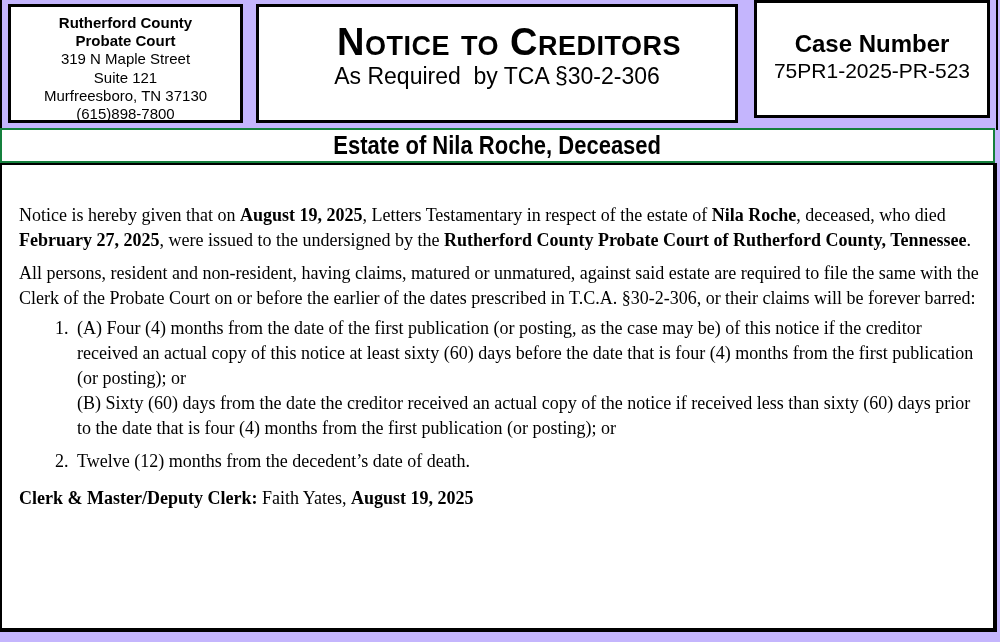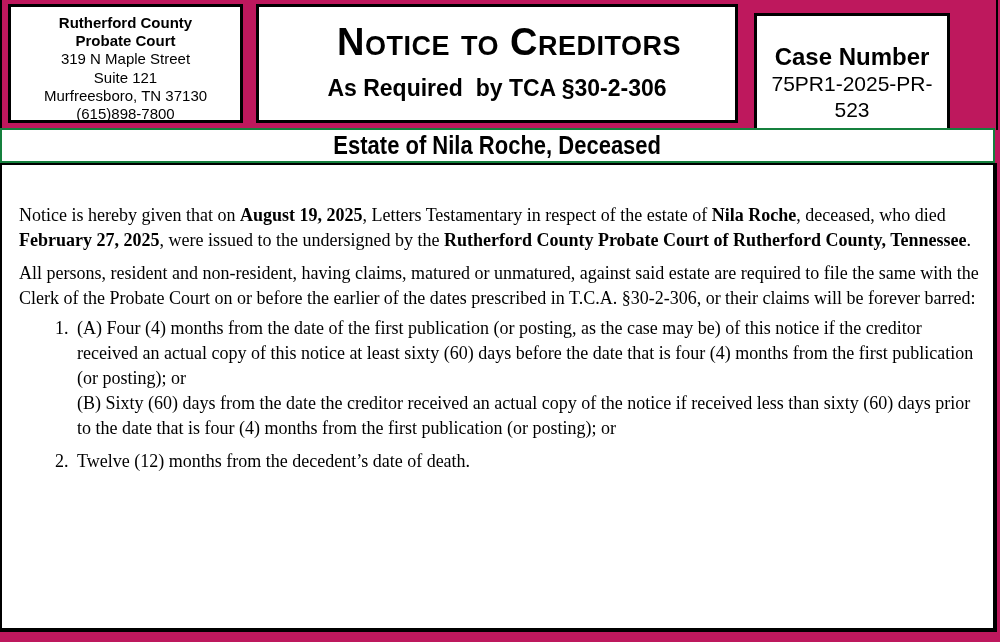--- a/index.html
+++ b/index.html
@@ -1,39 +1,39 @@
 <!DOCTYPE html>
 <html><head>
 <meta charset="utf-8">
 <style>
   html,body { margin:0; padding:0; background:#ffffff; }
   .page {
-    position:relative; width:1000px; height:642px; background:#be185d;
+    position:relative; width:1000px; height:642px; background:#c4b5fd;
     color:#000; font-family:"Liberation Sans", sans-serif; overflow:hidden;
   }
   .edge { position:absolute; background:#000; }
   .edge-left  { left:0;   top:0; width:2px; height:130px; }
   .edge-right { left:996px; top:0; width:2px; height:130px; }
 
   .hbox {
     position:absolute; box-sizing:border-box; border:3px solid #000;
     background:#fff; text-align:center;
   }
   .box-court { left:8px; top:4px; width:235px; height:119px; padding-top:7px; }
   .court-line { font-size:15px; line-height:18.2px; }
   .b { font-weight:bold; }
 
   .box-notice { left:256px; top:4px; width:482px; height:119px; }
   .notice-title {
     margin-top:14px; font-weight:bold; font-size:38px; line-height:42px;
     font-variant:small-caps; letter-spacing:0.5px;margin-left:24px;
   }
-  .notice-subtitle { font-weight:bold; font-size:23px; line-height:26px; white-space:pre;margin-top:12px; }
+  .notice-subtitle { font-weight:normal; font-size:23px; line-height:26px; white-space:pre; }
 
-  .box-case { left:754px; top:13px; width:196px; height:118px; padding-top:27px; }
+  .box-case { left:754px; top:0; width:236px; height:118px; padding-top:27px; }
   .case-label { font-weight:bold; font-size:24px; line-height:27px; }
   .case-number { font-size:21px; line-height:26px; margin-top:1px; }
 
   .estate-bar {
     position:absolute; left:0; top:128px; width:995px; height:35px;
     box-sizing:border-box; border:2px solid #15803d; background:#fff;
     display:flex; align-items:center; justify-content:center;
   }
   .estate-text {
     font-weight:bold; font-size:25px; white-space:nowrap;
@@ -99,16 +99,17 @@
           <div>(B) Sixty (60) days from the date the creditor received an actual copy of the notice if received less than sixty (60) days prior to the date that is four (4) months from the first publication (or posting); or</div>
         </div>
       </div>
       <div class="list-item">
         <div class="list-marker">2.</div>
         <div class="list-text">Twelve (12) months from the decedent’s date of death.</div>
       </div>
     </div>
 
     <div class="signatures">
+      <div class="sig-line"><b>Clerk &amp; Master/Deputy Clerk:</b><span> Faith Yates, </span><b>August 19, 2025</b></div>
     </div>
   </div>
 
 </div>
 
 </body></html>

